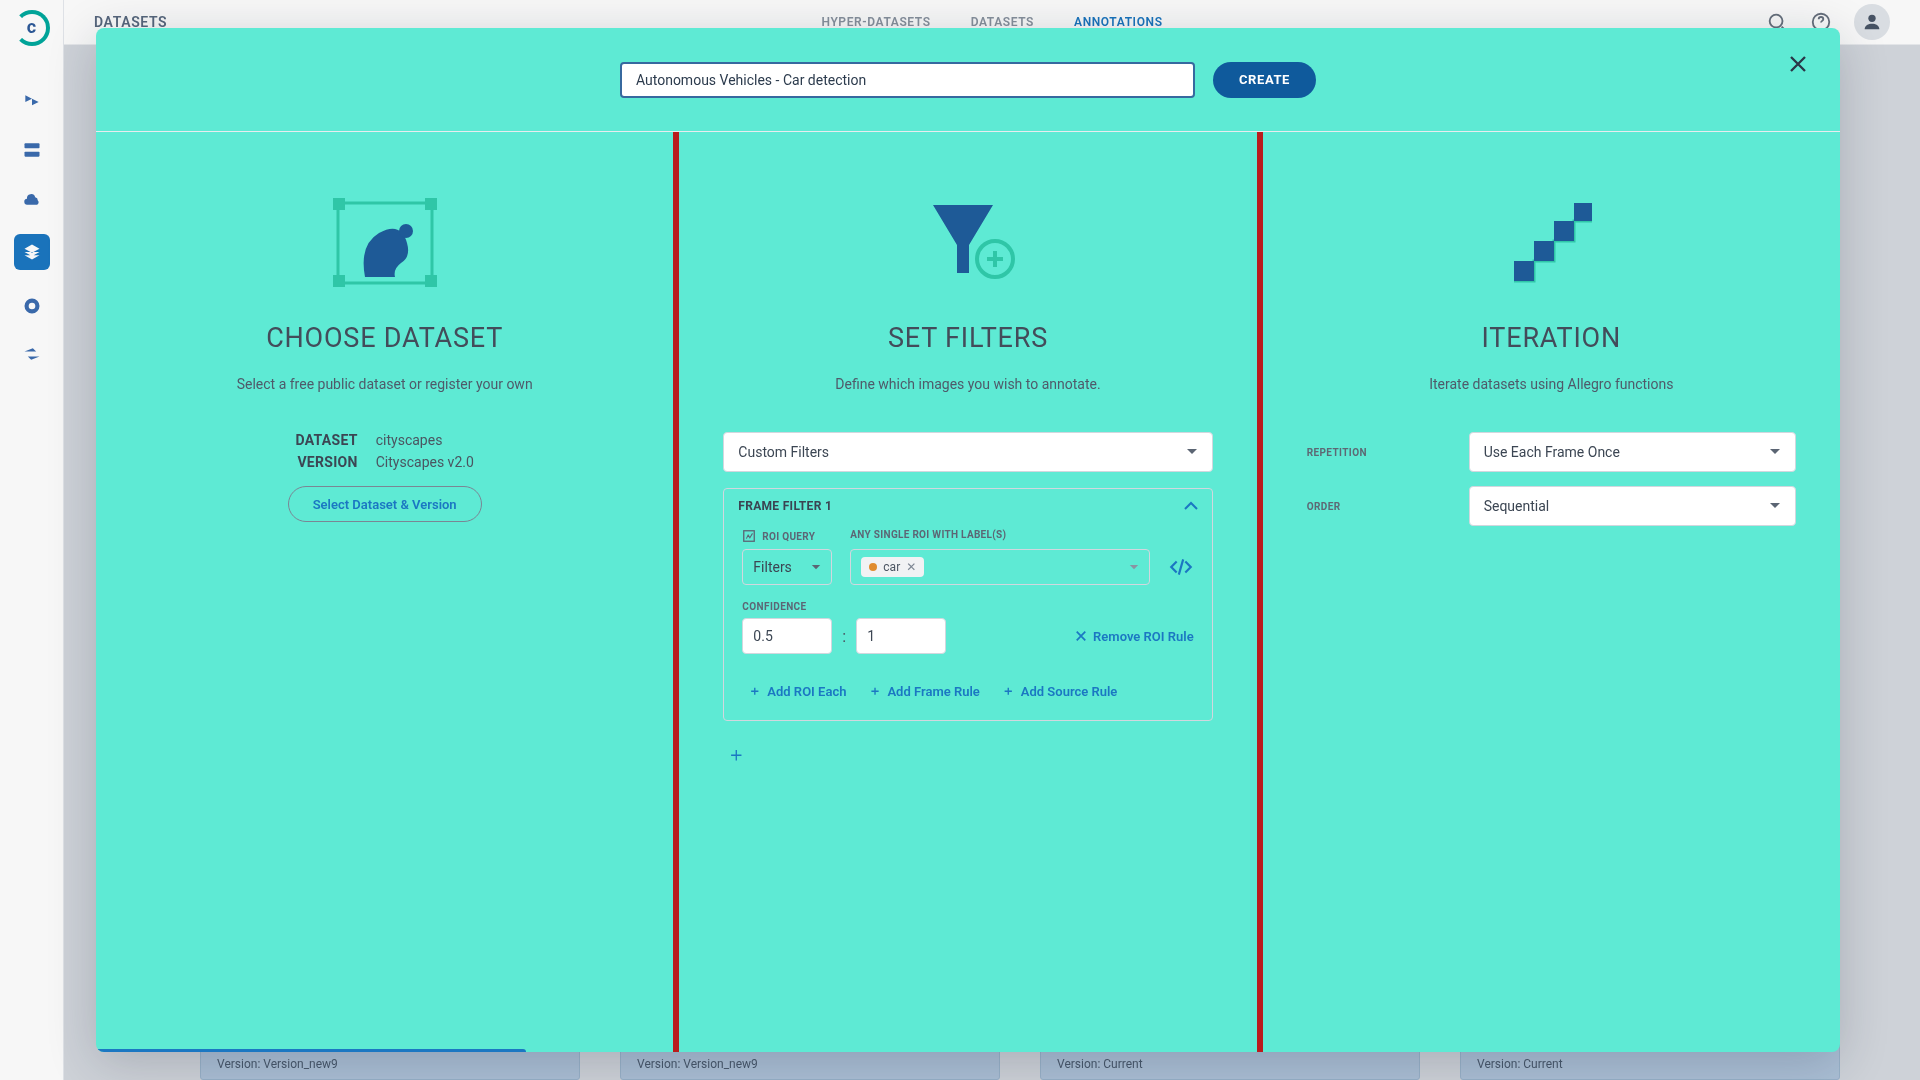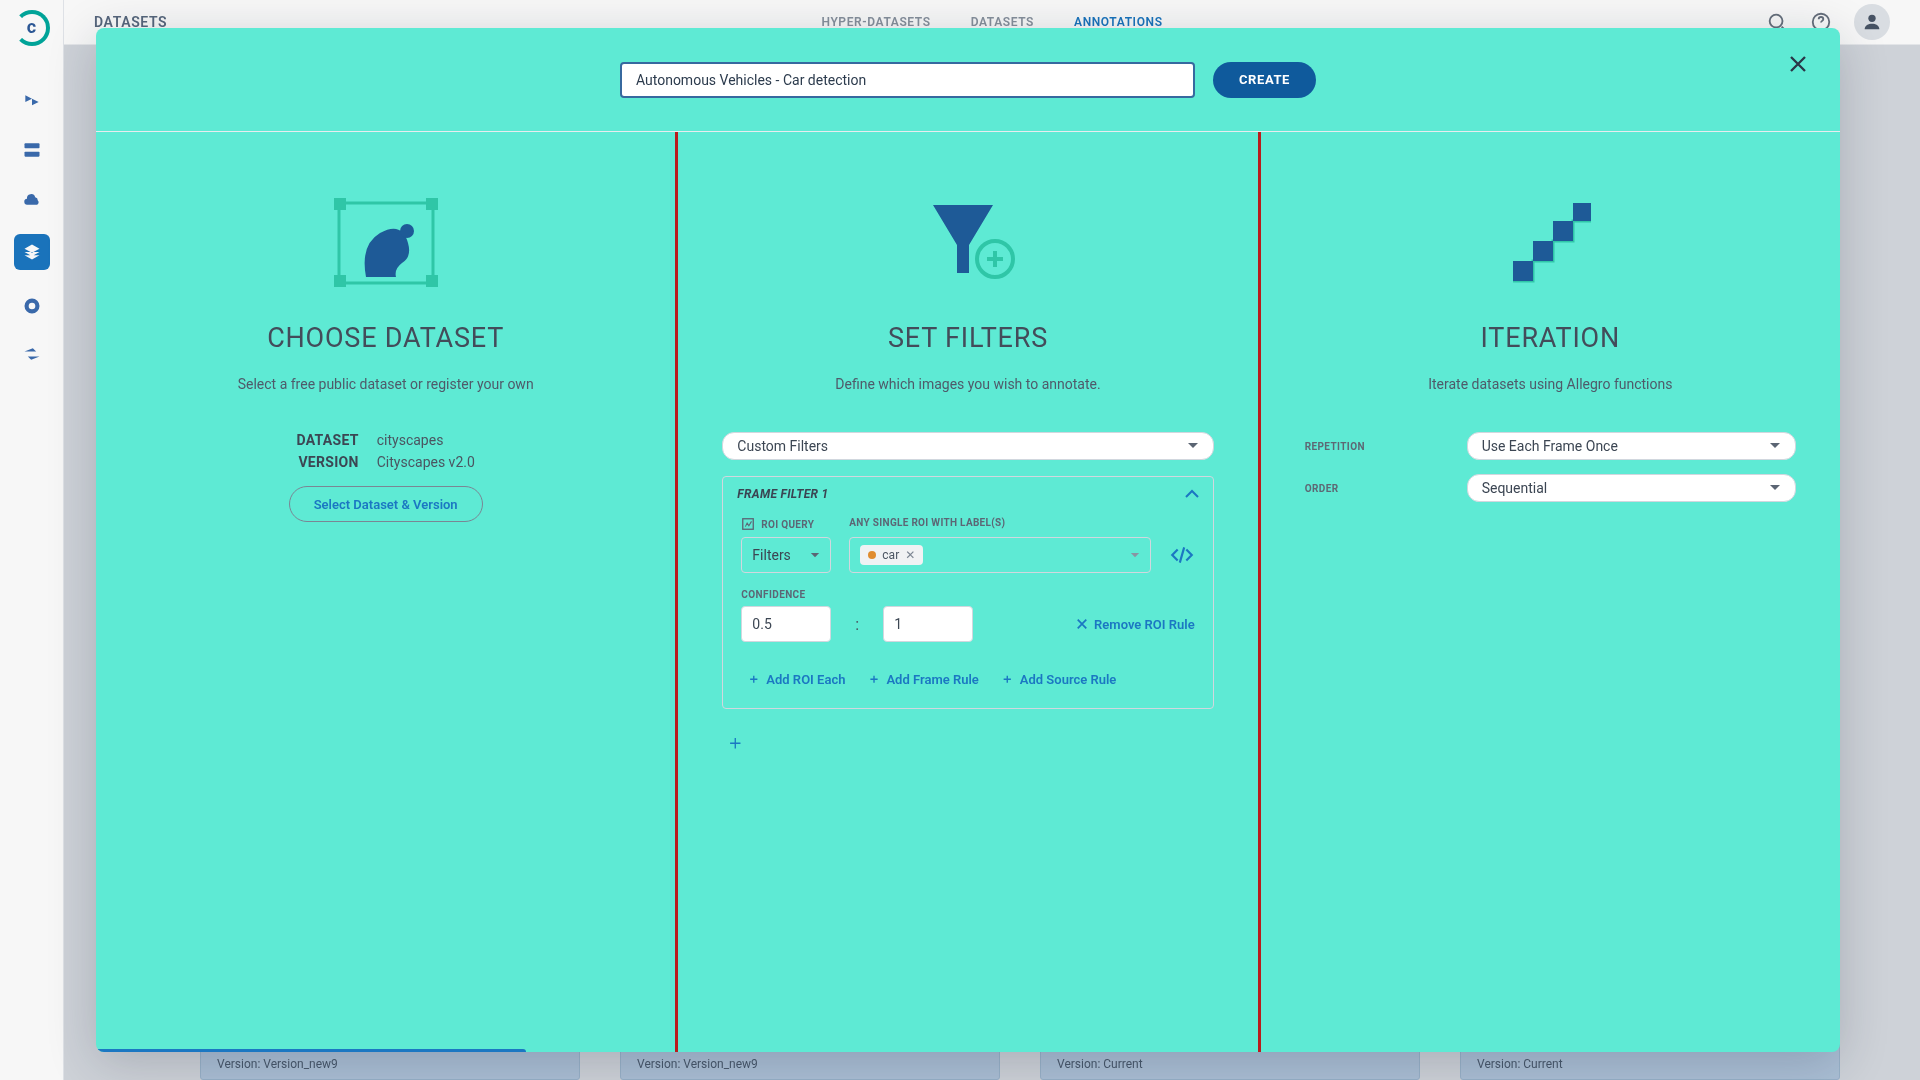--- a/index.html
+++ b/index.html
@@ -30,52 +30,52 @@
 
 
 .modal { position: absolute; left: 96px; top: 28px; width: 1744px; height: 1024px; background: #5eead4; border-radius: 8px; box-shadow: 0 10px 50px rgba(20,30,50,.2); overflow: hidden; display: flex; flex-direction: column; }
 .modal .accent-bar { position: absolute; bottom: 0; left: 0; width: 430px; height: 3px; background: #1b77c2; border-radius: 0 3px 0 0; }
 .modal-header { height: 104px; border-bottom: 1px solid #e9ecef; display: flex; align-items: center; justify-content: center; position: relative; }
 .modal-header .name-input { width: 575px; height: 36px; border: 2px solid #37699f; border-radius: 4px; padding: 0 14px; font-size: 14px; color: #2c3b4d; outline: none; }
 .modal-header .create-btn { margin-left: 18px; background: #0f5a9c; color: #fff; border: none; border-radius: 18px; height: 36px; padding: 0 26px; font-size: 13px; font-weight: 700; letter-spacing: .6px; cursor: pointer; }
 .modal-header .close-btn { position: absolute; right: 28px; top: 22px; width: 28px; height: 28px; color: #2a3647; cursor: pointer; }
 
 .modal-body { flex: 1; display: flex; }
-.col { flex: 1; border-right: 3px solid #b91c1c; padding: 60px 44px 30px; display: flex; flex-direction: column; align-items: center; }
+.col { flex: 1; border-right: 6px solid #b91c1c; padding: 60px 44px 30px; display: flex; flex-direction: column; align-items: center; }
 .col:last-child { border-right: none; }
 .col .illo { width: 110px; height: 100px; display: flex; align-items: center; justify-content: center; margin-bottom: 30px; }
 .col h2 { font-size: 27px; font-weight: 400; letter-spacing: .8px; color: #434c5a; margin-bottom: 22px; }
 .col .subtitle { font-size: 14px; color: #4f5a6a; margin-bottom: 40px; text-align: center; }
 
 
 .kv { display: grid; grid-template-columns: auto auto; column-gap: 18px; row-gap: 6px; font-size: 14px; }
 .kv .k { color: #3c4653; font-weight: 700; text-align: right; letter-spacing: .3px; }
 .kv .v { color: #4b5561; }
 .outline-btn { margin-top: 16px; border: 1px solid #7a8694; color: #1b77c2; background: none; border-radius: 18px; height: 36px; padding: 0 24px; font-size: 13px; font-weight: 600; cursor: pointer; }
 
 
 .col-filters .filters-content { width: 100%; max-width: 516px; }
-.select { border: 1px solid #d1d7de; border-radius: 12px; height: 28px; display: flex; align-items: center; padding: 0 14px; font-size: 14px; color: #3c4653; justify-content: space-between; background: #fff; cursor: pointer; }
+.select { border: 1px solid #d1d7de; border-radius: 4px; height: 40px; display: flex; align-items: center; padding: 0 14px; font-size: 14px; color: #3c4653; justify-content: space-between; background: #fff; cursor: pointer; }
 .select .caret { width: 12px; color: #5b6573; }
 .filter-group { border: 1px solid #d1d7de; border-radius: 4px; margin-top: 16px; }
-.filter-head { display: flex; align-items: center; justify-content: space-between; padding: 10px 14px; font-size: 12px; font-weight: 700; letter-spacing: .3px; color: #3a4452; cursor: pointer; font-style: italic; }
+.filter-head { display: flex; align-items: center; justify-content: space-between; padding: 10px 14px; font-size: 12px; font-weight: 700; letter-spacing: .3px; color: #3a4452; cursor: pointer; }
 .filter-head .chev { color: #1b77c2; width: 14px; }
 .filter-body { padding: 6px 18px 20px; }
 .row-labels { display: flex; gap: 18px; font-size: 10px; font-weight: 700; letter-spacing: .3px; color: #5c6675; margin-bottom: 6px; }
 .row-labels .lbl-roi { width: 90px; display: flex; align-items: center; gap: 6px; }
 .row-labels .lbl-any { flex: 1; }
 .row-inputs { display: flex; gap: 18px; align-items: center; }
 .small-select { border: 1px solid #d1d7de; border-radius: 4px; height: 36px; width: 90px; display: flex; align-items: center; justify-content: space-between; padding: 0 10px; font-size: 14px; color: #3c4653; cursor: pointer; }
 .tags-select { flex: 1; border: 1px solid #d1d7de; border-radius: 4px; height: 36px; display: flex; align-items: center; padding: 0 10px; gap: 6px; cursor: pointer; justify-content: space-between; }
 .tag { display: inline-flex; align-items: center; gap: 6px; background: #f1f2f4; border-radius: 4px; padding: 3px 8px; font-size: 12px; color: #4c5663; }
 .tag .dot { width: 8px; height: 8px; border-radius: 50%; background: #e08c2f; }
 .tag .x { color: #7c8592; cursor: pointer; font-size: 12px; }
 .code-btn { width: 26px; color: #1b77c2; cursor: pointer; }
 .conf-label { font-size: 10px; font-weight: 700; letter-spacing: .4px; color: #5c6675; margin-top: 16px; }
-.conf-row { display: flex; align-items: center; gap: 24px; margin-top: 6px; }
+.conf-row { display: flex; align-items: center; gap: 10px; margin-top: 6px; }
 .num-input { width: 90px; height: 36px; border: 1px solid #d1d7de; border-radius: 4px; padding: 0 10px; font-size: 14px; color: #3c4653; }
 .conf-row .colon { color: #4a5461; }
 .remove-btn { margin-left: auto; color: #1b77c2; font-size: 13px; font-weight: 600; display: flex; align-items: center; gap: 6px; cursor: pointer; }
 .add-rules { display: flex; gap: 22px; margin-top: 28px; padding-left: 6px; }
 .add-rules .ar { color: #1b77c2; font-size: 13px; font-weight: 600; display: inline-flex; align-items: center; gap: 6px; cursor: pointer; }
 .plus-add-group { margin-top: 20px; width: 26px; height: 26px; color: #1b77c2; cursor: pointer; font-size: 20px; display: flex; align-items: center; justify-content: center; }
 
 
 .col-iter .iter-content { width: 100%; max-width: 512px; }
 .iter-row { display: flex; align-items: center; gap: 22px; margin-bottom: 14px; }

